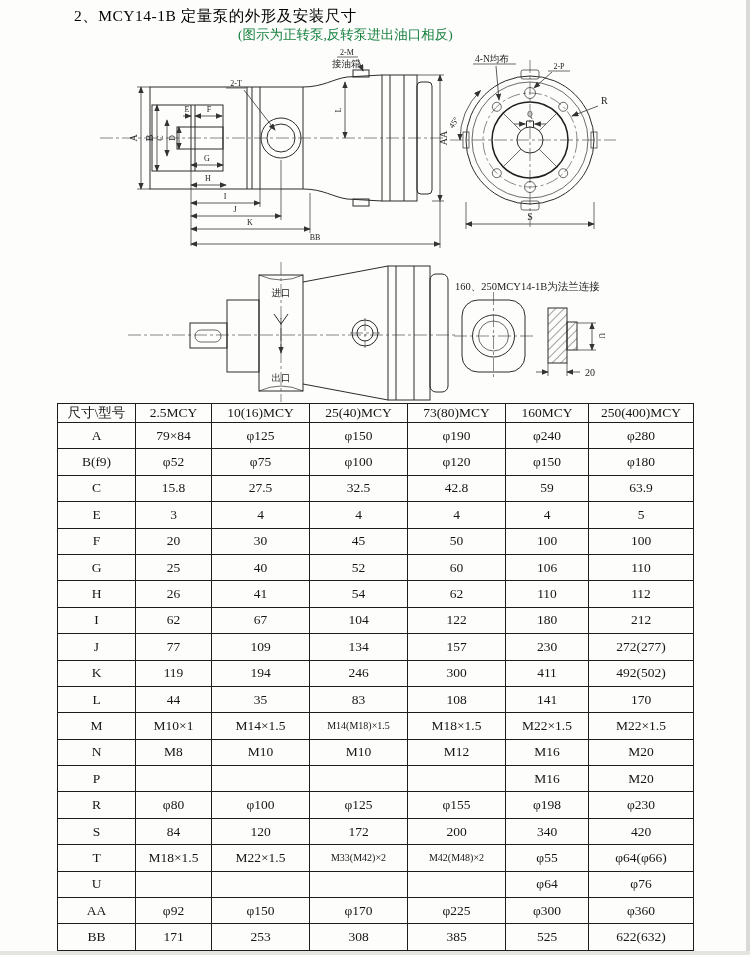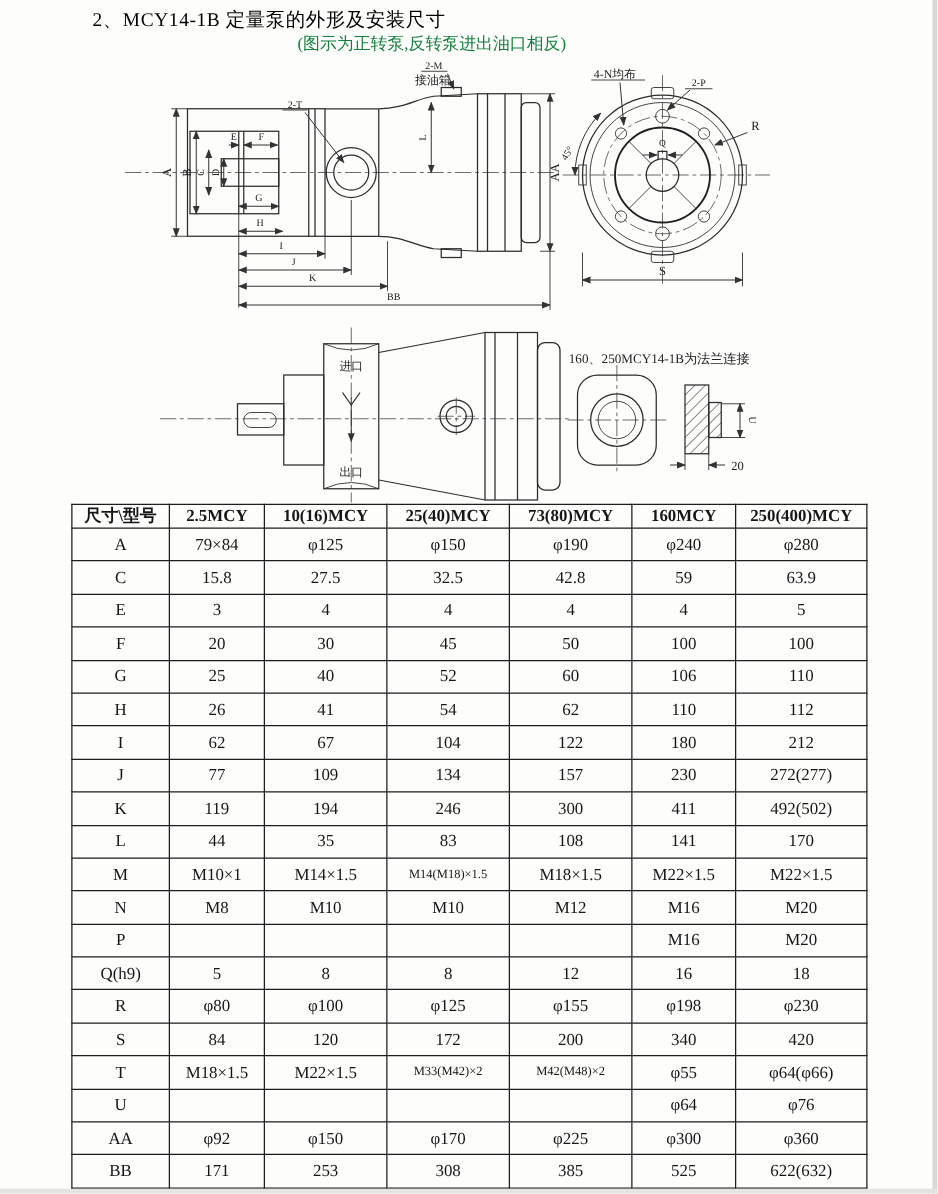--- a/index.html
+++ b/index.html
@@ -28,21 +28,21 @@
   .lbl-cn{font-size:9.5px;}
   table.dims{
     position:absolute;left:57px;top:403px;width:636px;height:548px;
     border-collapse:collapse;table-layout:fixed;
     font-size:13.5px;color:#161616;
   }
   table.dims th,table.dims td{
     border:1.6px solid #1d1d1d;text-align:center;vertical-align:middle;
     padding:0 2px;overflow:hidden;white-space:nowrap;
   }
-  table.dims th{font-weight:bold;font-size:13.5px;}
+  table.dims th{font-weight:normal;font-size:13.5px;}
   table.dims td.small-text{font-size:10px;}
   .scan-edge-r{position:absolute;right:0;top:0;width:4px;height:955px;background:#d9d9d5;}
   .scan-edge-b{position:absolute;left:0;top:951px;width:750px;height:4px;background:#e4e4e0;}
 </style>
 </head>
 <body>
 
 <div class="page-title">2、MCY14-1B 定量泵的外形及安装尺寸</div>
 <div class="page-subtitle">(图示为正转泵,反转泵进出油口相反)</div>
 
@@ -249,20 +249,29 @@
       <tr>
         <td>A</td>
         <td>79×84</td>
         <td>φ125</td>
         <td>φ150</td>
         <td>φ190</td>
         <td>φ240</td>
         <td>φ280</td>
       </tr>
       <tr>
+        <td>B(f9)</td>
+        <td>φ52</td>
+        <td>φ75</td>
+        <td>φ100</td>
+        <td>φ120</td>
+        <td>φ150</td>
+        <td>φ180</td>
+      </tr>
+      <tr>
         <td>C</td>
         <td>15.8</td>
         <td>27.5</td>
         <td>32.5</td>
         <td>42.8</td>
         <td>59</td>
         <td>63.9</td>
       </tr>
       <tr>
         <td>E</td>
@@ -357,29 +366,20 @@
       <tr>
         <td>P</td>
         <td></td>
         <td></td>
         <td></td>
         <td></td>
         <td>M16</td>
         <td>M20</td>
       </tr>
       <tr>
-        <td>Q(h9)</td>
-        <td>5</td>
-        <td>8</td>
-        <td>8</td>
-        <td>12</td>
-        <td>16</td>
-        <td>18</td>
-      </tr>
-      <tr>
         <td>R</td>
         <td>φ80</td>
         <td>φ100</td>
         <td>φ125</td>
         <td>φ155</td>
         <td>φ198</td>
         <td>φ230</td>
       </tr>
       <tr>
         <td>S</td>

